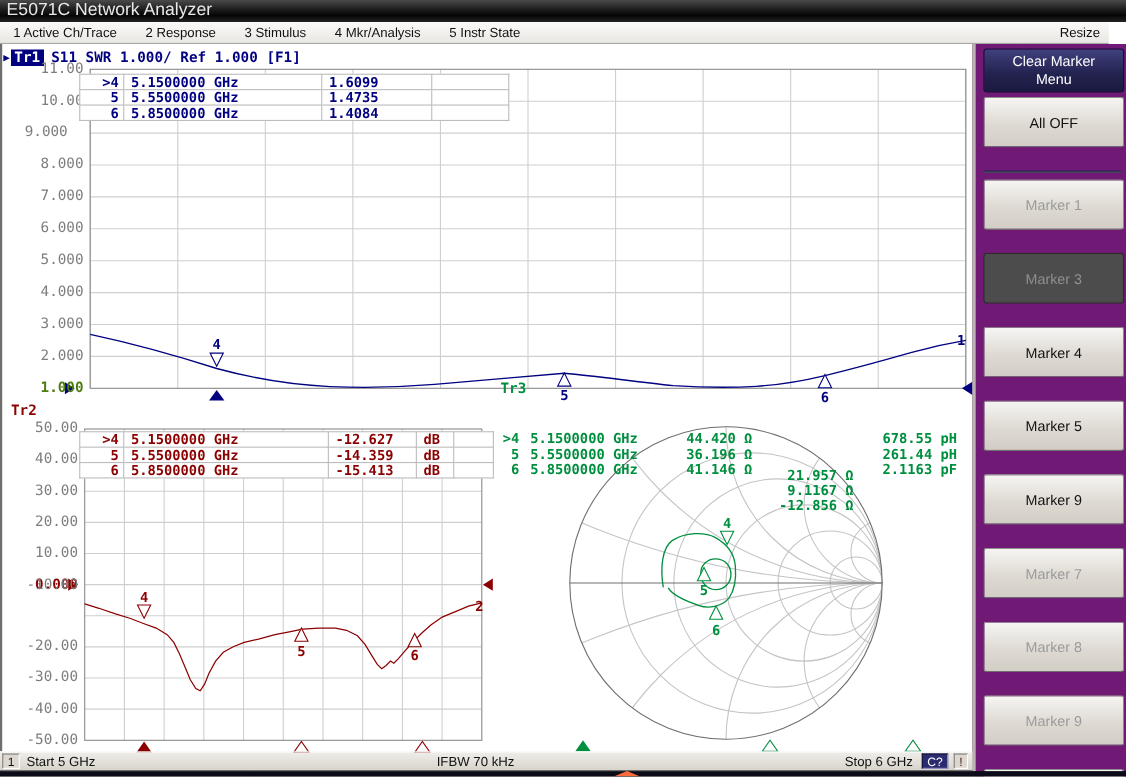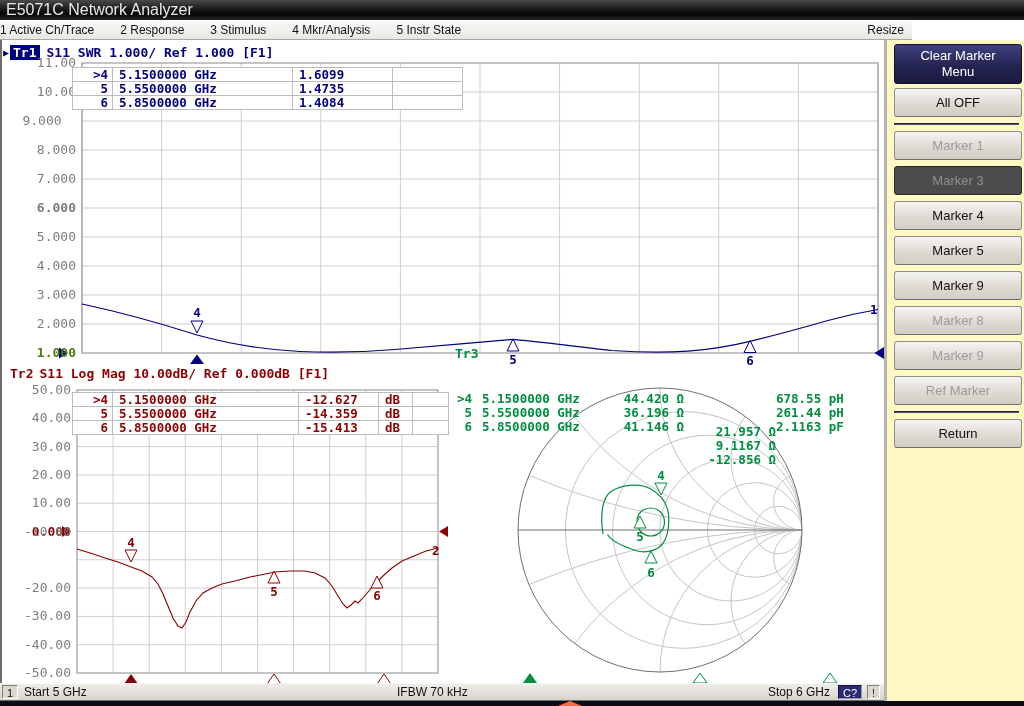--- a/index.html
+++ b/index.html
@@ -3,24 +3,24 @@
 <meta charset="utf-8">
 <style>
   html,body{margin:0;padding:0;background:#222;}
   *{box-sizing:border-box;}
   .screen{position:relative;width:1024px;height:706px;background:#fff;overflow:hidden;
           font-family:"Liberation Sans",sans-serif;}
   
   .titlebar{position:absolute;left:0;top:0;width:1024px;height:20px;
             background:linear-gradient(180deg,#4a4a4a,#1b1b1b 45%,#060606 70%,#222);
             color:#e8e8e8;font-size:16px;line-height:20px;padding-left:6px;}
-  .menubar{position:absolute;left:0;top:20px;width:912px;height:20px;
+  .menubar{position:absolute;left:0;top:20px;width:1008px;height:20px;
            background:linear-gradient(180deg,#fbfaf9,#e9e7e3);
            border-bottom:1px solid #a8a8a8;font-size:12px;color:#111;
-           display:flex;align-items:center;padding-left:0;}
+           display:flex;align-items:center;padding-left:12px;}
   .menubar .mitem{margin-right:26px;white-space:nowrap;cursor:default;}
   .menubar .resize{position:absolute;right:8px;}
   
   .chart-bg{position:absolute;left:0;top:40px;width:884px;height:643px;background:#fff;
             border-left:2px solid #6e6e6e;}
   .overlay-svg{position:absolute;left:0;top:0;width:1024px;height:706px;z-index:2;pointer-events:none;}
   .txt{position:absolute;z-index:3;white-space:nowrap;}
   .trhead{height:16px;display:flex;align-items:center;font:bold 13px "DejaVu Sans Mono",monospace;}
   .tr1-c{color:#000080;} .tr2-c{color:#8b0000;} .tr3-c{color:#008f3f;}
   .tr-arrow{font-size:10px;color:#000080;margin-right:1px;}
@@ -36,30 +36,30 @@
   .mtable td{border:1px solid #bcbcbc;padding:0 0 0 6px;height:13px;line-height:13px;
              white-space:nowrap;overflow:hidden;}
   .mtable td.num{text-align:right;padding:0 4px 0 0;}
   .t3rows{position:absolute;left:452px;top:392px;z-index:4;
           font:bold 12.5px "DejaVu Sans Mono",monospace;color:#008f3f;}
   .t3row{display:flex;height:14px;line-height:14px;white-space:pre;}
   .t3row .n{width:20px;text-align:right;}
   .t3row .f{margin-left:10px;width:116px;}
   .t3row .r{width:86px;text-align:right;}
   .t3row .x{width:92px;text-align:right;margin-top:33px;}
-  .t3row .v{width:94px;}
+  .t3row .v{width:94px;text-align:right;}
   
-  .sidebar{position:absolute;left:884px;top:40px;width:140px;height:666px;background:#fef9c3;
+  .sidebar{position:absolute;left:884px;top:40px;width:140px;height:666px;background:#701a75;
            border-left:3px solid #b8b4ae;z-index:5;padding:4px 5px 0 7px;}
   .skey{width:128px;border-radius:3px;font-size:13px;text-align:center;
         display:flex;align-items:center;justify-content:center;cursor:default;}
   .skey-head{height:40px;margin-bottom:4px;color:#fff;line-height:16px;
              background:linear-gradient(180deg,#40407e,#22224f 60%,#1a1a40);
              border:1px solid #101034;flex-direction:column;}
-  .btn{height:29px;margin-bottom:6px;background:linear-gradient(180deg,#f6f5f3,#dedad3 55%,#d2cec6);
+  .btn{height:46px;margin-bottom:21px;background:linear-gradient(180deg,#f6f5f3,#dedad3 55%,#d2cec6);
        border:1px solid #8f8f8f;border-bottom-color:#6f6f6f;color:#111;}
   .btn.disabled{color:#9b9b9b;}
   .btn.selected{background:#4c4c4c;border-color:#2a2a2a;color:#8f8f8f;}
   .sep{height:2px;background:#202060;margin:2px 0 6px 0;border-bottom:1px solid #555;}
   
   .statusbar{position:absolute;left:0;top:683px;width:884px;height:18px;z-index:5;
              background:linear-gradient(180deg,#efede9,#d8d4cc);
              border-top:1px solid #f8f8f8;border-bottom:1px solid #6e6e6e;
              font-size:12px;color:#111;display:flex;align-items:center;}
   .chanbox{width:16px;height:14px;margin-left:2px;background:#dcd8d0;text-align:center;
@@ -181,33 +181,32 @@
   </svg>
 
   <div class="txt trhead" style="left:3px;top:44px;">
     <span class="tr-arrow">▶</span>
     <span class="tr-badge">Tr1</span>
     <span class="ttl tr1-c">S11 SWR 1.000/ Ref 1.000 [F1]</span>
   </div>
 
   <div class="txt trhead tr2-c" style="left:10px;top:365px;">
     <span>Tr2</span>
-    <span class="nm">S11 Log Mag 10.00dB/ Ref 0.000dB [F1]</span>
   </div>
 
   <div class="txt trhead tr3-c" style="left:455px;top:345px;">
     <span>Tr3</span>
   </div>
 
   <div class="ylab t1" style="top:55px;">11.00</div>
   <div class="ylab t1" style="top:84px;">10.00</div>
   <div class="ylab t1" style="top:113px;text-align:center;">9.000</div>
   <div class="ylab t1" style="top:142px;">8.000</div>
   <div class="ylab t1" style="top:171px;">7.000</div>
-  <div class="ylab t1" style="top:200px;font-weight:bold;">6.000</div>
+  <div class="ylab t1" style="top:200px;">6.000</div>
   <div class="ylab t1" style="top:229px;">5.000</div>
   <div class="ylab t1" style="top:258px;">4.000</div>
   <div class="ylab t1" style="top:287px;">3.000</div>
   <div class="ylab t1" style="top:316px;">2.000</div>
   <div class="ylab t1 ref1" style="top:345px;">1.000</div>
 
   <div class="ylab t2" style="top:382px;">50.00</div>
   <div class="ylab t2" style="top:410px;">40.00</div>
   <div class="ylab t2" style="top:439px;">30.00</div>
   <div class="ylab t2" style="top:467px;">20.00</div>
@@ -310,20 +309,21 @@
       <span>Clear Marker</span>
       <span>Menu</span>
     </div>
     <div class="skey btn">All OFF</div>
     <div class="sep"></div>
     <div class="skey btn disabled">Marker 1</div>
     <div class="skey btn selected">Marker 3</div>
     <div class="skey btn">Marker 4</div>
     <div class="skey btn">Marker 5</div>
     <div class="skey btn">Marker 9</div>
+    <div class="skey btn disabled">Marker 7</div>
     <div class="skey btn disabled">Marker 8</div>
     <div class="skey btn disabled">Marker 9</div>
     <div class="skey btn disabled">Ref Marker</div>
     <div class="sep"></div>
     <div class="skey btn">Return</div>
   </div>
 
   <div class="statusbar">
     <span class="chanbox">1</span>
     <span class="st-start">Start 5 GHz</span>

